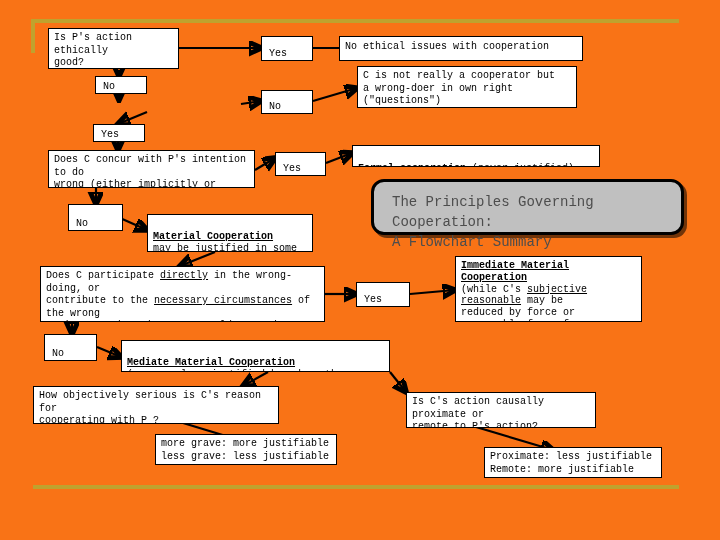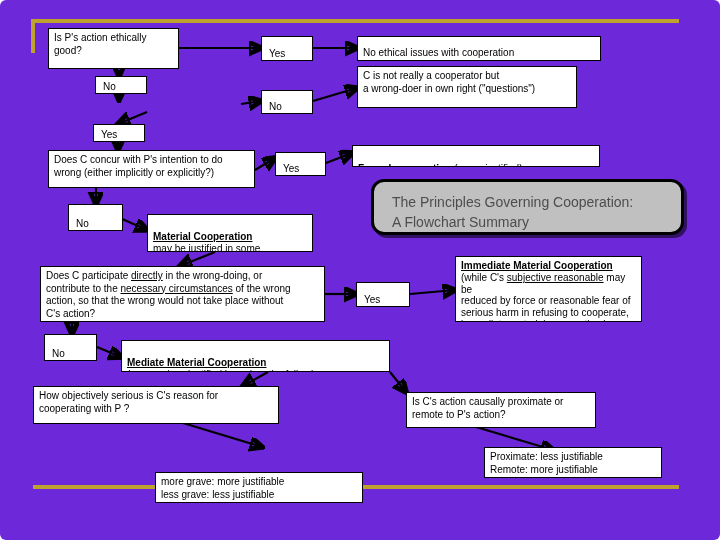--- a/index.html
+++ b/index.html
@@ -5,25 +5,24 @@
 <style>
   html, body {
     margin: 0;
     padding: 0;
     background: #ffffff;
   }
   #slide {
     position: relative;
     width: 720px;
     height: 540px;
-    background: #6d28d9;
+    background: #f97316;
     overflow: hidden;
-    font-family: Liberation Sans, sans-serif;
+    font-family: Liberation Mono, monospace;
     color: #000000;
-    border-radius: 6px;
   }
 
   
   .rule {
     position: absolute;
     background: #bfa22e;
   }
   .rule-top    { left: 31px; top: 19px;  width: 648px; height: 4px; }
   .rule-left   { left: 31px; top: 19px;  width: 4px;   height: 34px; }
   .rule-bottom { left: 33px; top: 485px; width: 646px; height: 4px; }
@@ -139,21 +138,21 @@
     <line x1="466" y1="424" x2="553" y2="450" marker-end="url(#ah)"></line>
   </svg>
 
   <div class="box" style="left:48px; top:28px; width:131px; height:41px;">Is P's action ethically
 good?</div>
 
   <div class="box small" style="left:261px; top:36px; width:52px; height:25px;">
     <span>Yes</span>
   </div>
 
-  <div class="box" style="left:357px; top:36px; width:244px; height:25px; padding-top:10px;">No ethical issues with cooperation</div>
+  <div class="box" style="left:339px; top:36px; width:244px; height:25px; padding-top:4px;">No ethical issues with cooperation</div>
 
   <div class="box small" style="left:95px; top:76px; width:52px; height:18px;">
     <span>No</span>
   </div>
 
 
   <div class="box small" style="left:261px; top:90px; width:52px; height:24px;">
     <span>No</span>
   </div>
 
@@ -203,21 +202,21 @@
   </div>
 
   <div class="box" style="left:121px; top:340px; width:269px; height:32px;">
     <b>Mediate Material Cooperation</b><br><span>(more or less justified based on the following
 questions:)</span>
   </div>
 
   <div class="box" style="left:33px; top:386px; width:246px; height:38px;">How objectively serious is C's reason for
 cooperating with P ?</div>
 
-  <div class="box" style="left:155px; top:472px; width:208px; height:31px;">more grave: more justifiable
+  <div class="box" style="left:155px; top:434px; width:182px; height:31px;">more grave: more justifiable
 less grave: less justifiable</div>
 
   <div class="box" style="left:406px; top:392px; width:190px; height:36px;">Is C's action causally proximate or
 remote to P's action?</div>
 
   <div class="box" style="left:484px; top:447px; width:178px; height:31px;">Proximate: less justifiable
 Remote: more justifiable</div>
 
   <div class="title-box" style="left:371px; top:179px; width:313px; height:56px;">The Principles Governing Cooperation:
 A Flowchart Summary</div>

